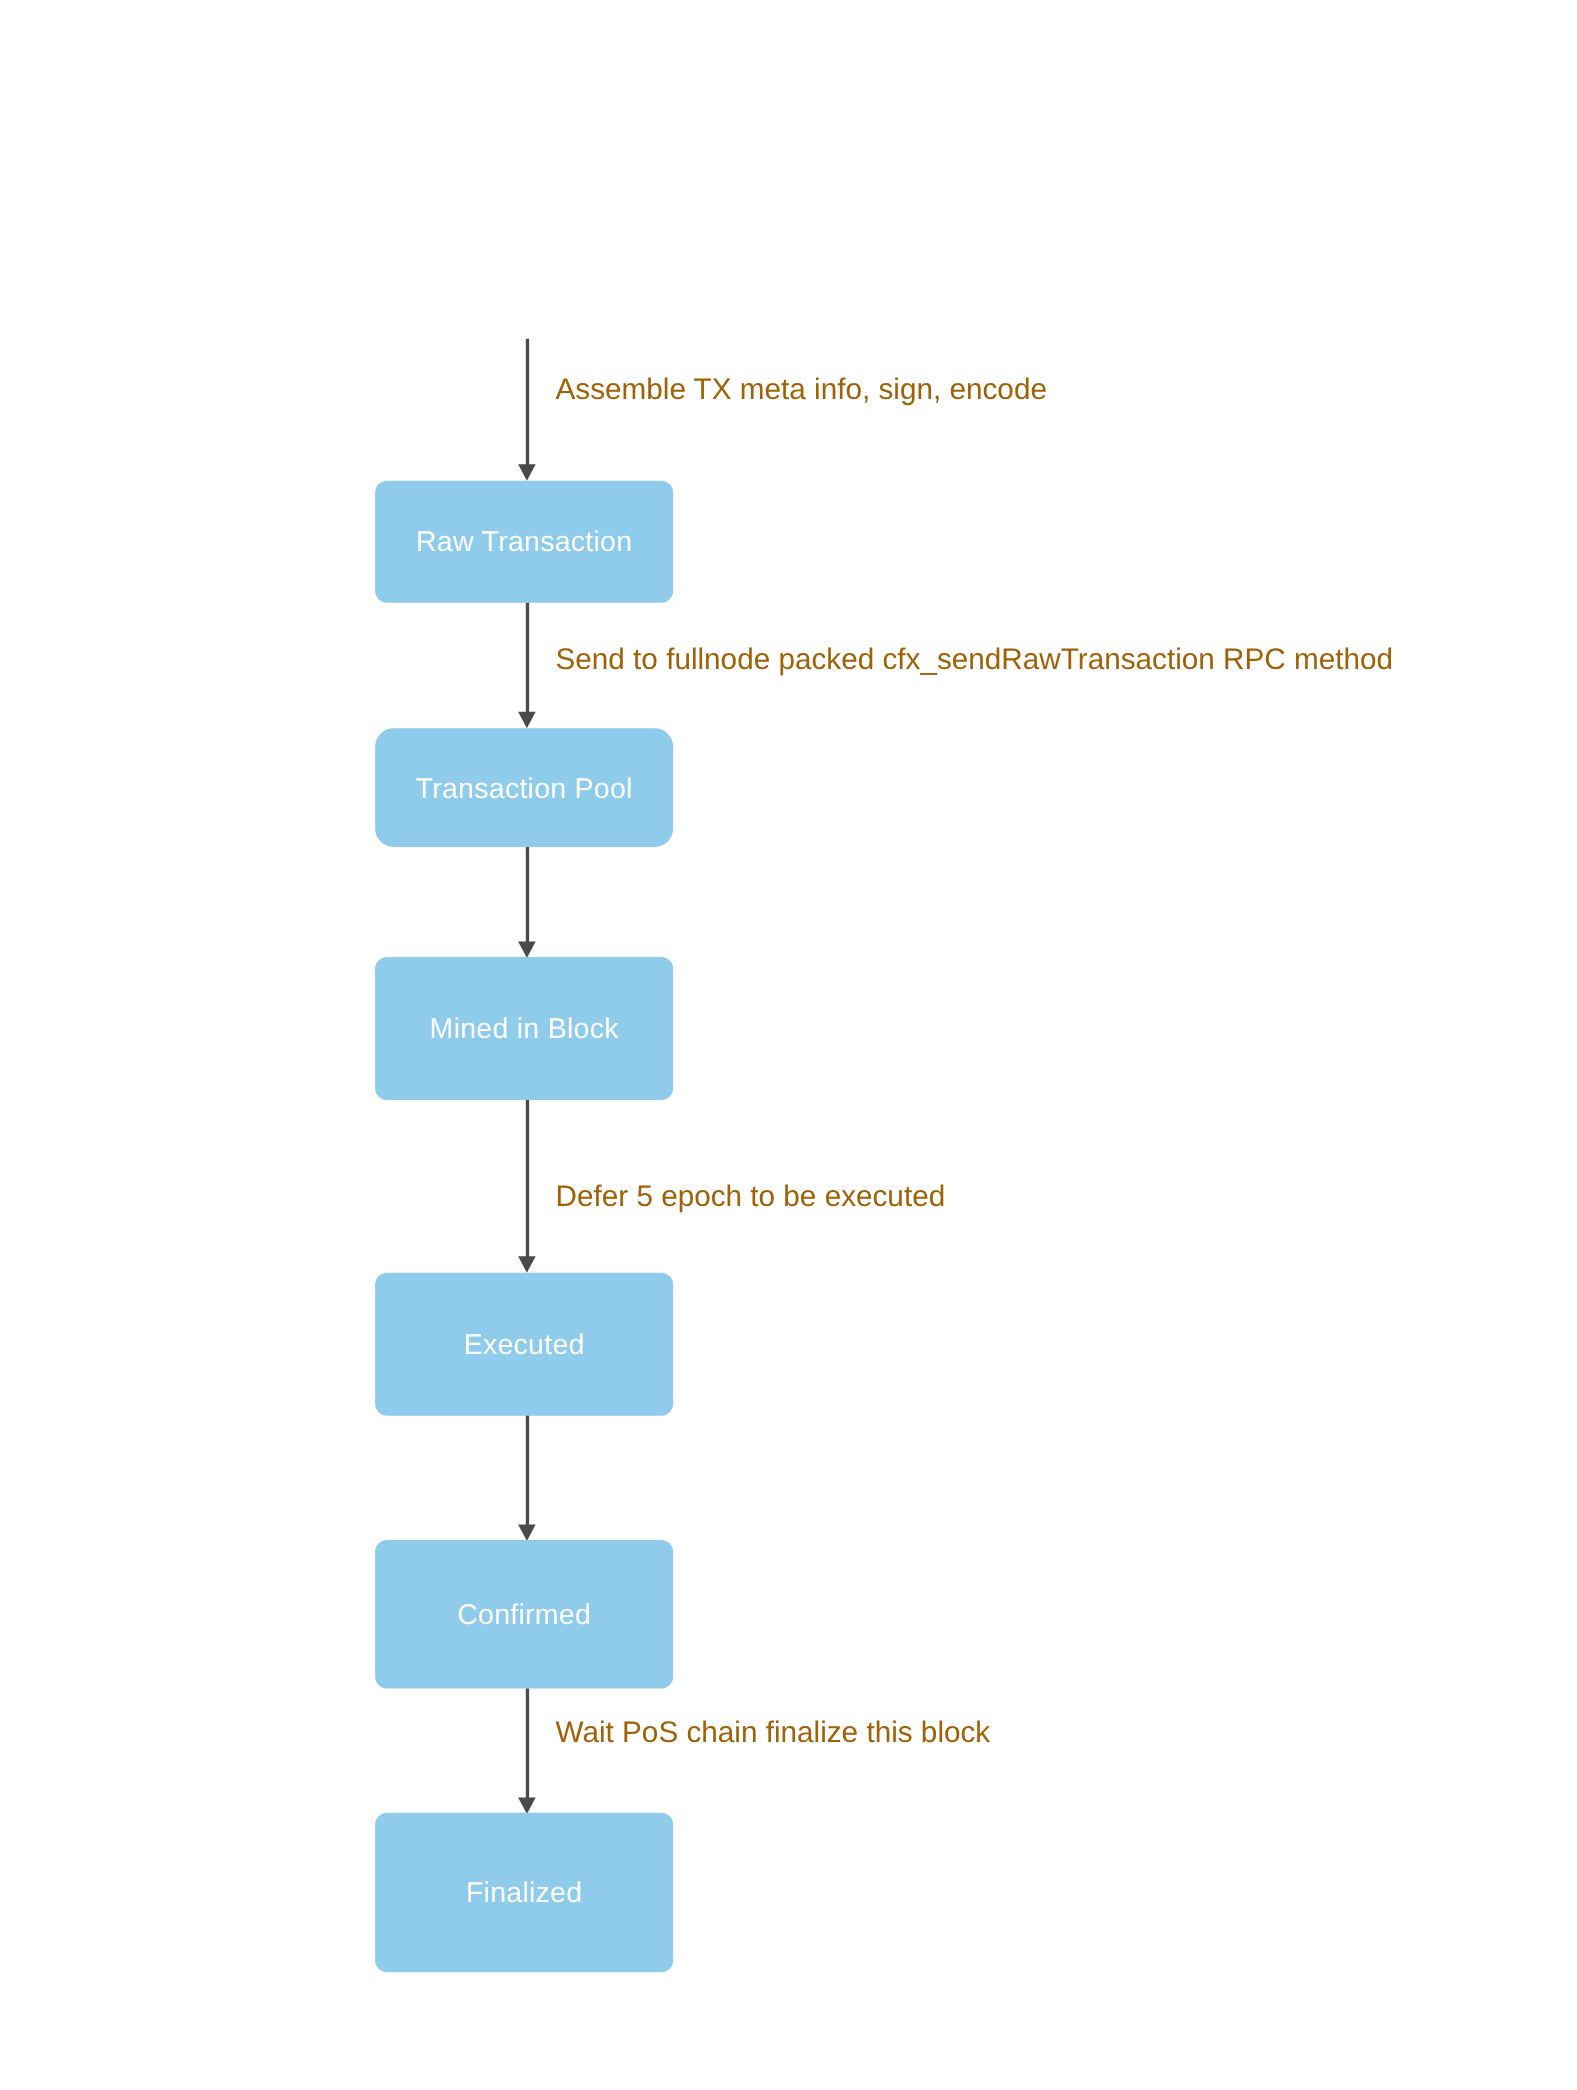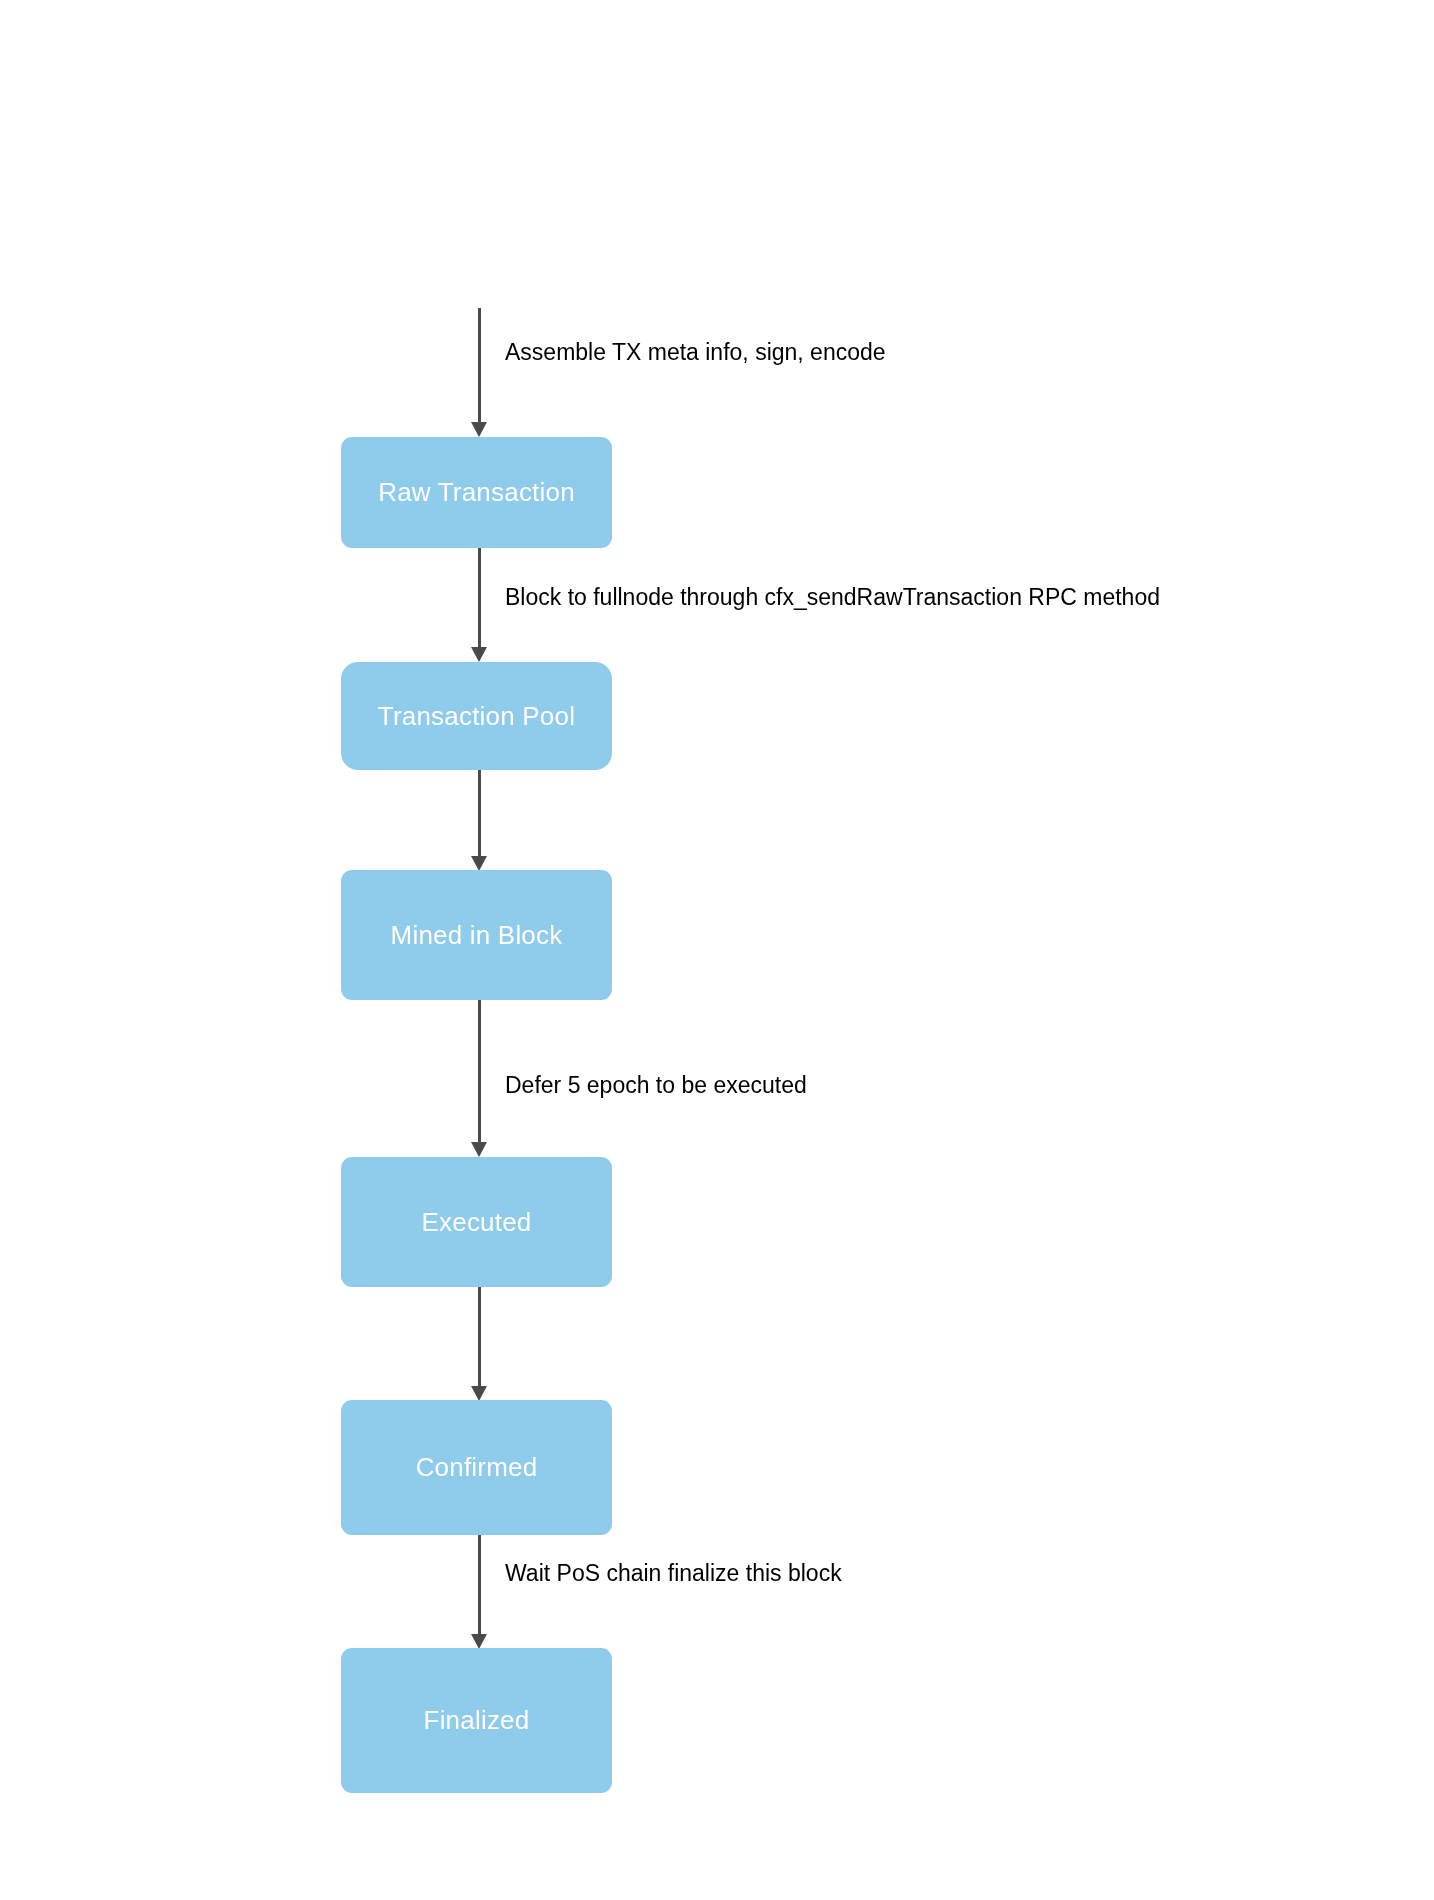--- a/index.html
+++ b/index.html
@@ -76,22 +76,22 @@
     position: absolute;
     left: -7px;
     width: 0;
     height: 0;
     border-left: 8.5px solid transparent;
     border-right: 8.5px solid transparent;
     border-top: 15px solid #4A4A4A;
   }
   .edge-label {
     position: absolute;
-    color: #000000;
-    font-size: 23px;
+    color: #a16207;
+    font-size: 27px;
     white-space: nowrap;
     line-height: 1;
     user-select: none;
   }
 </style>
 </head>
 <body>
 
 <div id="canvas">
 
@@ -103,21 +103,21 @@
   <div class="edge-label" style="left:505px; top:341px;">Assemble TX meta info, sign, encode</div>
 
   <div class="node node-box" style="left:341px; top:437px; width:271px; height:111px;">
     <span>Raw Transaction</span>
   </div>
 
   <div class="edge" style="left:478px; top:548px; height:114px;">
     <span class="edge-line" style="height:100px;"></span>
     <span class="edge-head" style="top:99px;"></span>
   </div>
-  <div class="edge-label" style="left:505px; top:586px;">Block to fullnode through cfx_sendRawTransaction RPC method</div>
+  <div class="edge-label" style="left:505px; top:586px;">Send to fullnode packed cfx_sendRawTransaction RPC method</div>
 
   <div class="node node-box" style="left:341px; top:662px; width:271px; height:108px;border-radius:17px;">
     <span>Transaction Pool</span>
   </div>
 
   <div class="edge" style="left:478px; top:770px; height:101px;">
     <span class="edge-line" style="height:87px;"></span>
     <span class="edge-head" style="top:86px;"></span>
   </div>
 

